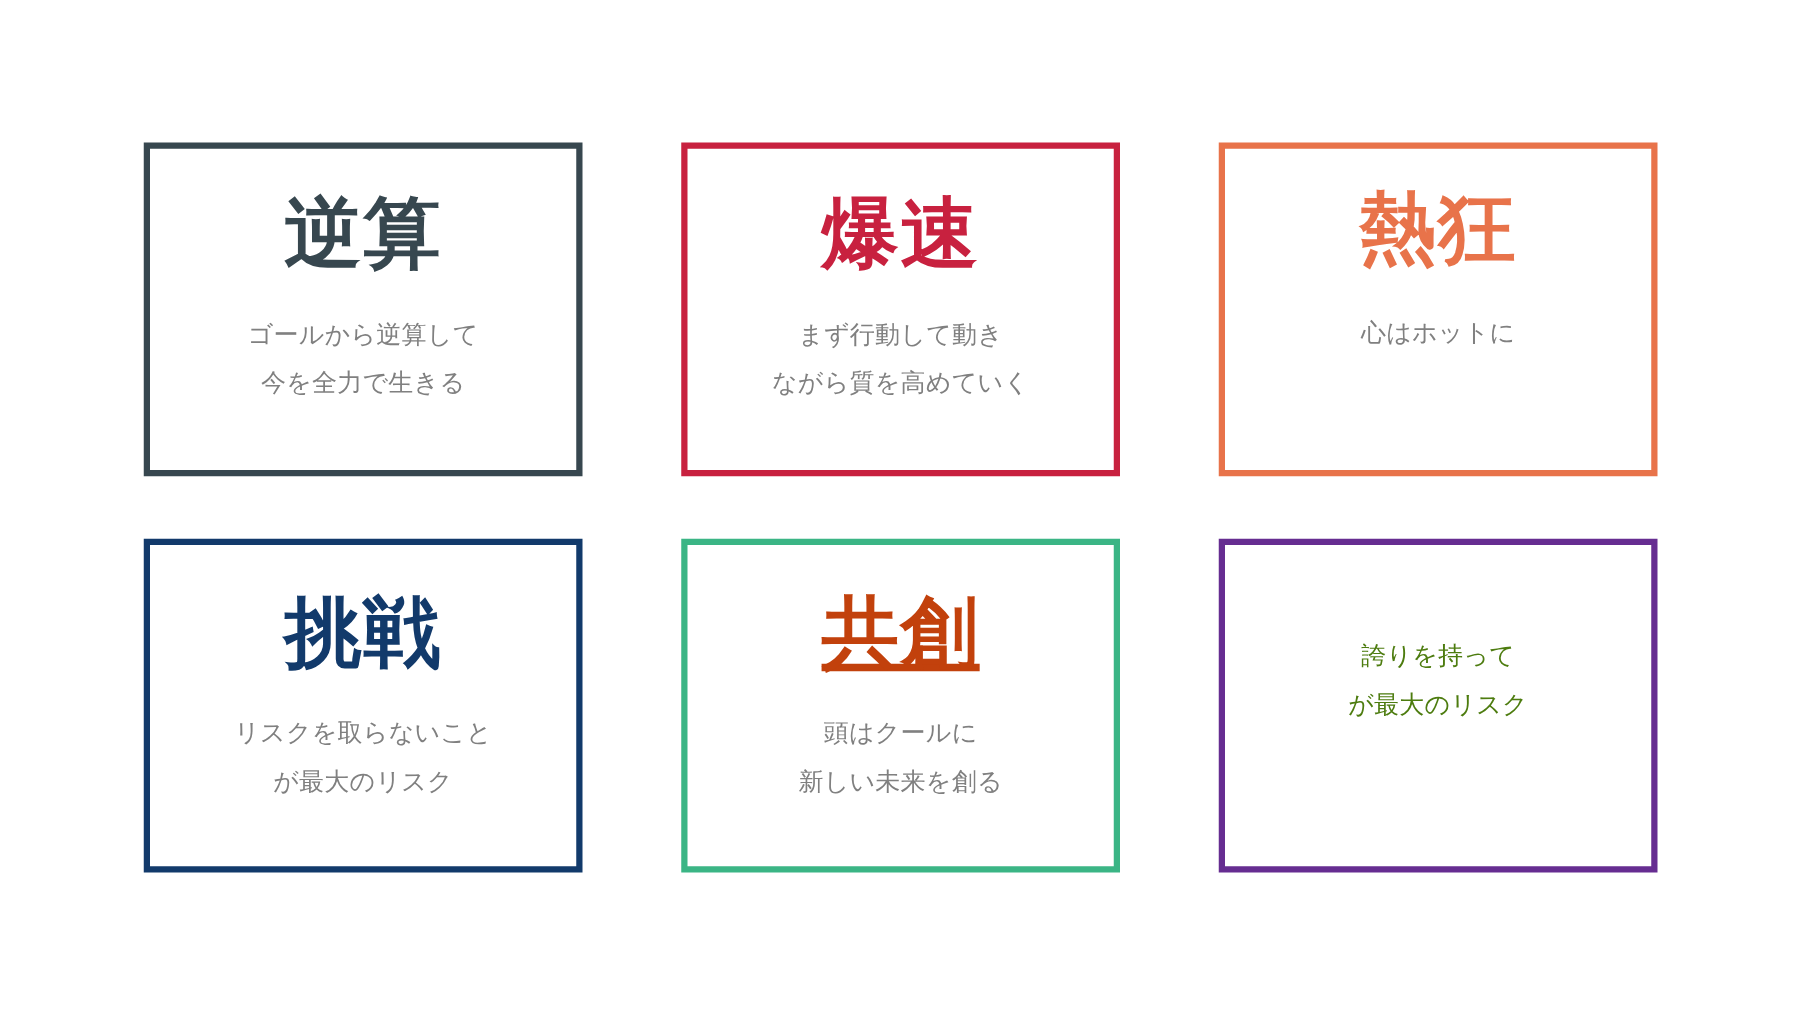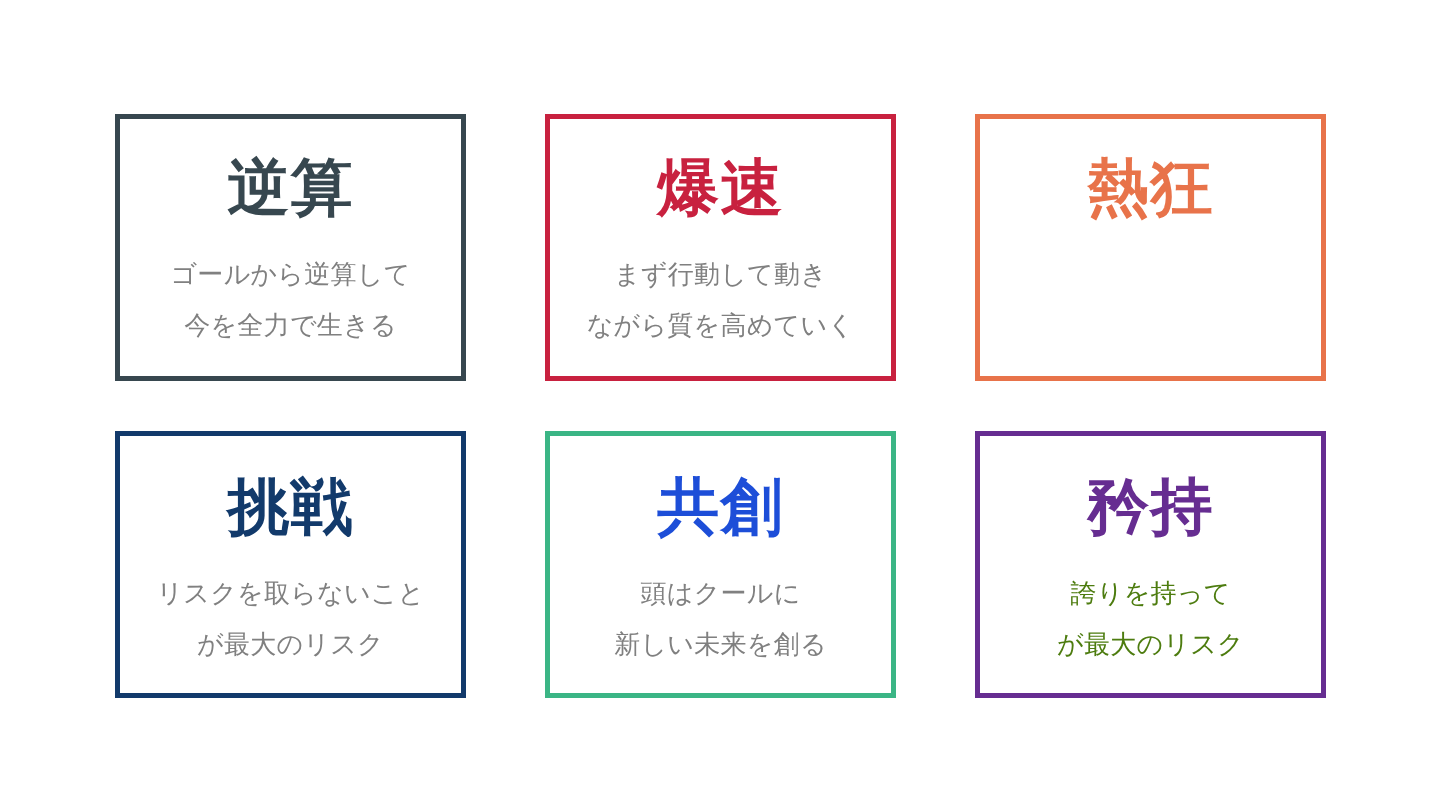--- a/index.html
+++ b/index.html
@@ -52,21 +52,21 @@
     line-height: 1.0;
     font-weight: 700;
     letter-spacing: 0.02em;
     color: #37474f;
     text-align: center;
     white-space: nowrap;
   }
 
   .card-subtitle {
     margin-top: 30px;
-    font-size: 26px;
+    font-size: 20px;
     line-height: 1.95;
     font-weight: 400;
     color: #808080;
     text-align: center;
     letter-spacing: 0.01em;
   }
 
   .card-subtitle .sub-line {
     display: block;
     white-space: nowrap;
@@ -92,44 +92,44 @@
     </div>
 
     <div class="card" style="border-color: rgb(200, 33, 63);">
       <div class="card-title" style="color: rgb(200, 33, 63);">爆速</div>
       <div class="card-subtitle" style="color: rgb(128, 128, 128);">
         <span class="sub-line">まず行動して動き</span>
         <span class="sub-line">ながら質を高めていく</span>
       </div>
     </div>
 
-    <div class="card" style="border-color: rgb(232, 115, 74);">
+    <div class="card" style="border-color: rgb(232, 115, 74); font-family: Liberation Mono, monospace;">
       <div class="card-title" style="color: rgb(232, 115, 74);">熱狂</div>
       <div class="card-subtitle" style="color: rgb(128, 128, 128);">
+        <span class="sub-line">心はホットに</span>
       </div>
     </div>
 
     <div class="card row2" style="border-color: rgb(18, 58, 107);">
       <div class="card-title" style="color: rgb(18, 58, 107);">挑戦</div>
       <div class="card-subtitle" style="color: rgb(128, 128, 128);">
         <span class="sub-line">リスクを取らないこと</span>
         <span class="sub-line">が最大のリスク</span>
       </div>
     </div>
 
     <div class="card row2" style="border-color: rgb(59, 181, 133);">
-      <div class="card-title" style="color: #1d4ed8;">共創</div>
+      <div class="card-title" style="color: #c2410c; text-decoration: underline;">共創</div>
       <div class="card-subtitle" style="color: rgb(128, 128, 128);">
         <span class="sub-line">頭はクールに</span>
         <span class="sub-line">新しい未来を創る</span>
       </div>
     </div>
 
     <div class="card row2" style="border-color: rgb(102, 45, 145);">
-      <div class="card-title" style="color: rgb(102, 45, 145);">矜持</div>
       <div class="card-subtitle" style="color: #4d7c0f;">
         <span class="sub-line">誇りを持って</span>
         <span class="sub-line">が最大のリスク</span>
       </div>
     </div>
 
   </div>
 </div>
 
 </body></html>

